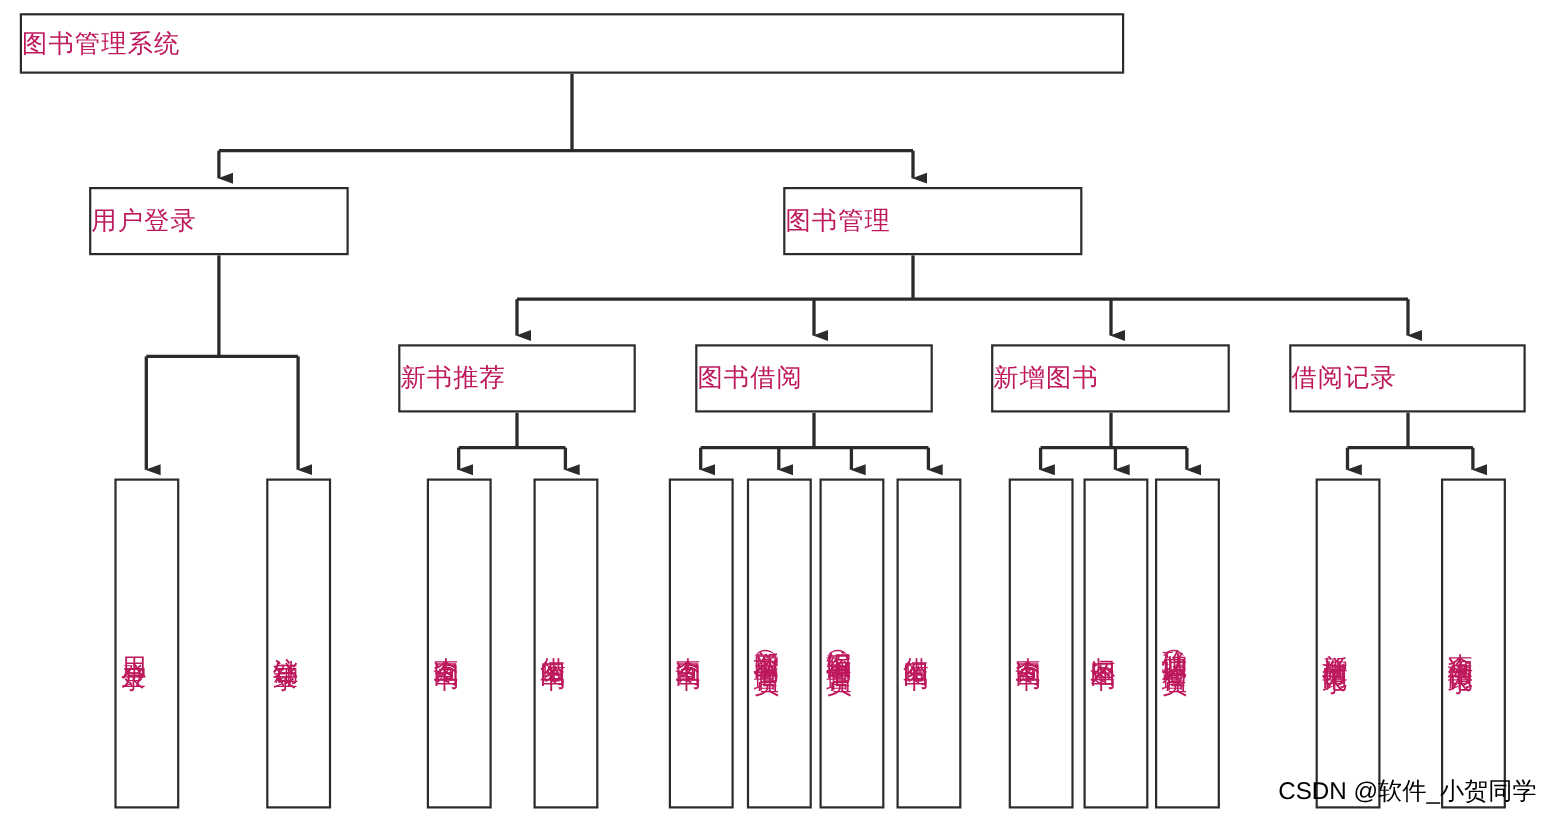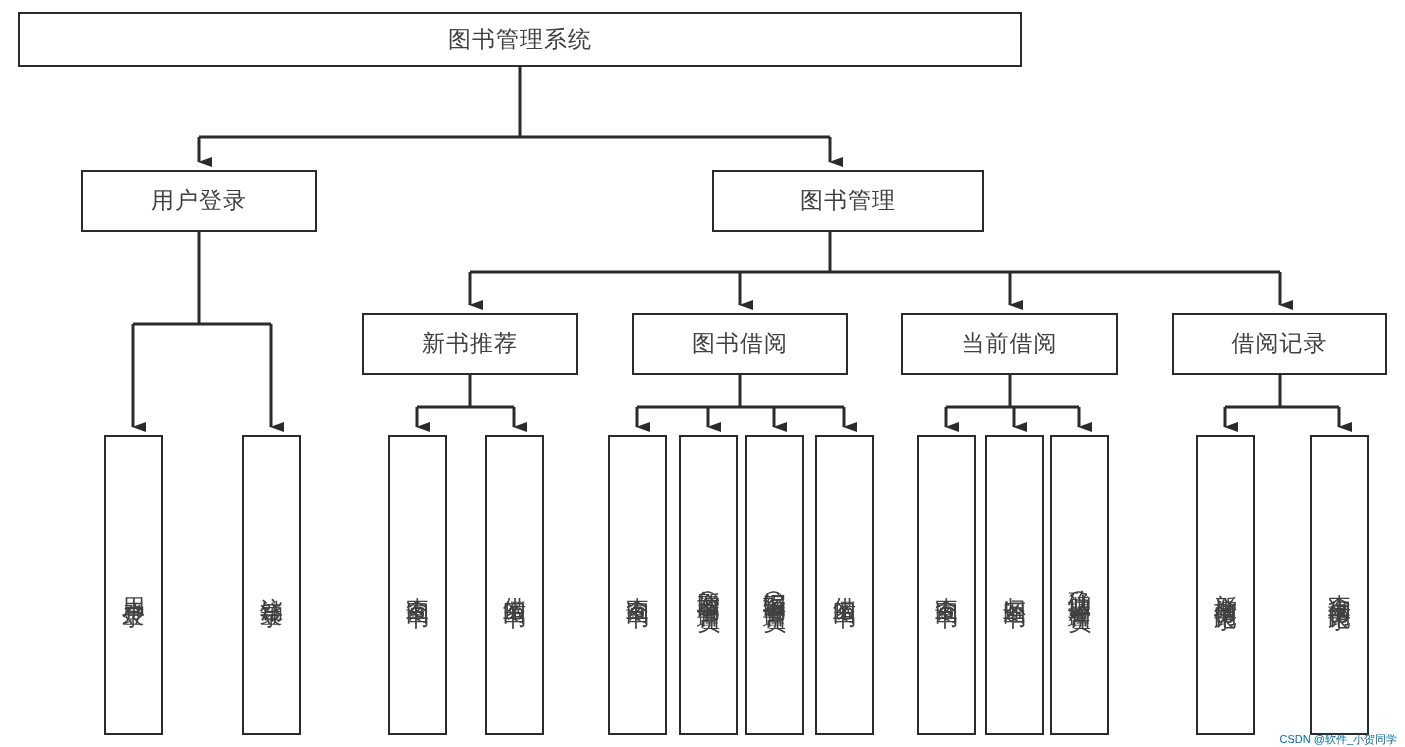--- a/index.html
+++ b/index.html
@@ -23,24 +23,24 @@
     top: 0;
     width: 1405px;
     height: 747px;
     pointer-events: none;
   }
   .node {
     position: absolute;
     box-sizing: border-box;
     border: 2px solid #2b2b2b;
     background: #ffffff;
-    color: #404040;
+    color: #be185d;
     display: flex;
     align-items: center;
-    justify-content: center;
+    justify-content: flex-start;
     z-index: 2;
   }
   .node.h {
     font-size: 23px;
     line-height: 1.2;
     letter-spacing: 1px;
     white-space: nowrap;
   }
   .node.v {
     padding: 6px 2px;
@@ -50,23 +50,23 @@
     text-orientation: upright;
     font-size: 23px;
     line-height: 1.18;
     letter-spacing: 3px;
     white-space: nowrap;
     text-align: center;
   }
   .watermark {
     position: absolute;
     right: 8px;
-    bottom: 0;
-    font-size: 11px;
-    color: #0369a1;
+    bottom: 13px;
+    font-size: 22px;
+    color: #000000;
     z-index: 5;
     white-space: nowrap;
   }
 </style>
 </head>
 <body>
 
 <div id="canvas">
 
   <svg id="wires" viewBox="0 0 1405 747">
@@ -131,21 +131,21 @@
     <span>图书管理</span>
   </div>
 
   <div class="node h" style="left:632px; top:313px; width:216px; height:62px;">
     <span>图书借阅</span>
   </div>
   <div class="node h" style="left:362px; top:313px; width:216px; height:62px;">
     <span>新书推荐</span>
   </div>
   <div class="node h" style="left:901px; top:313px; width:217px; height:62px;">
-    <span>当前借阅</span>
+    <span>新增图书</span>
   </div>
   <div class="node h" style="left:1172px; top:313px; width:215px; height:62px;">
     <span>借阅记录</span>
   </div>
 
   <div class="node v" style="left:104px; top:435px; width:59px; height:300px;">
     <span class="vtext">用户登录</span>
   </div>
   <div class="node v" style="left:242px; top:435px; width:59px; height:300px;">
     <span class="vtext">注销登录</span>

